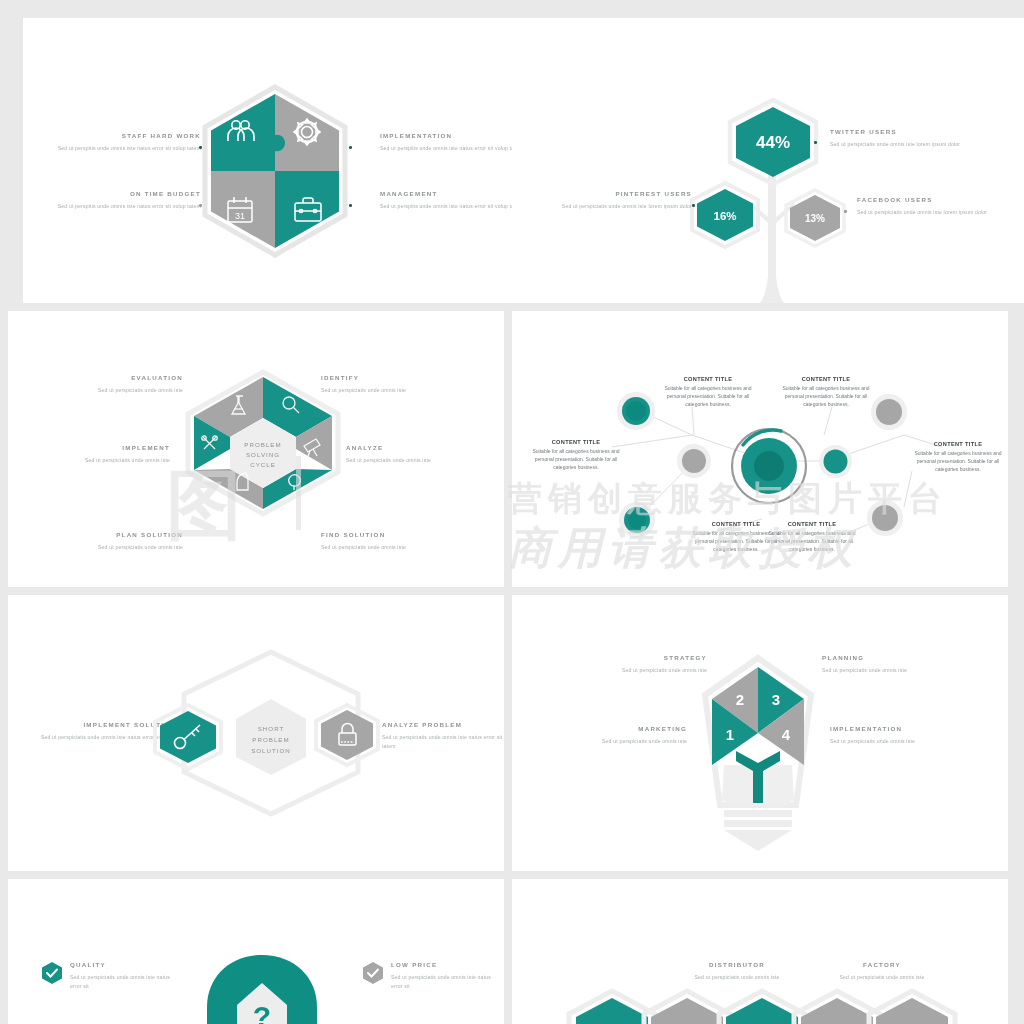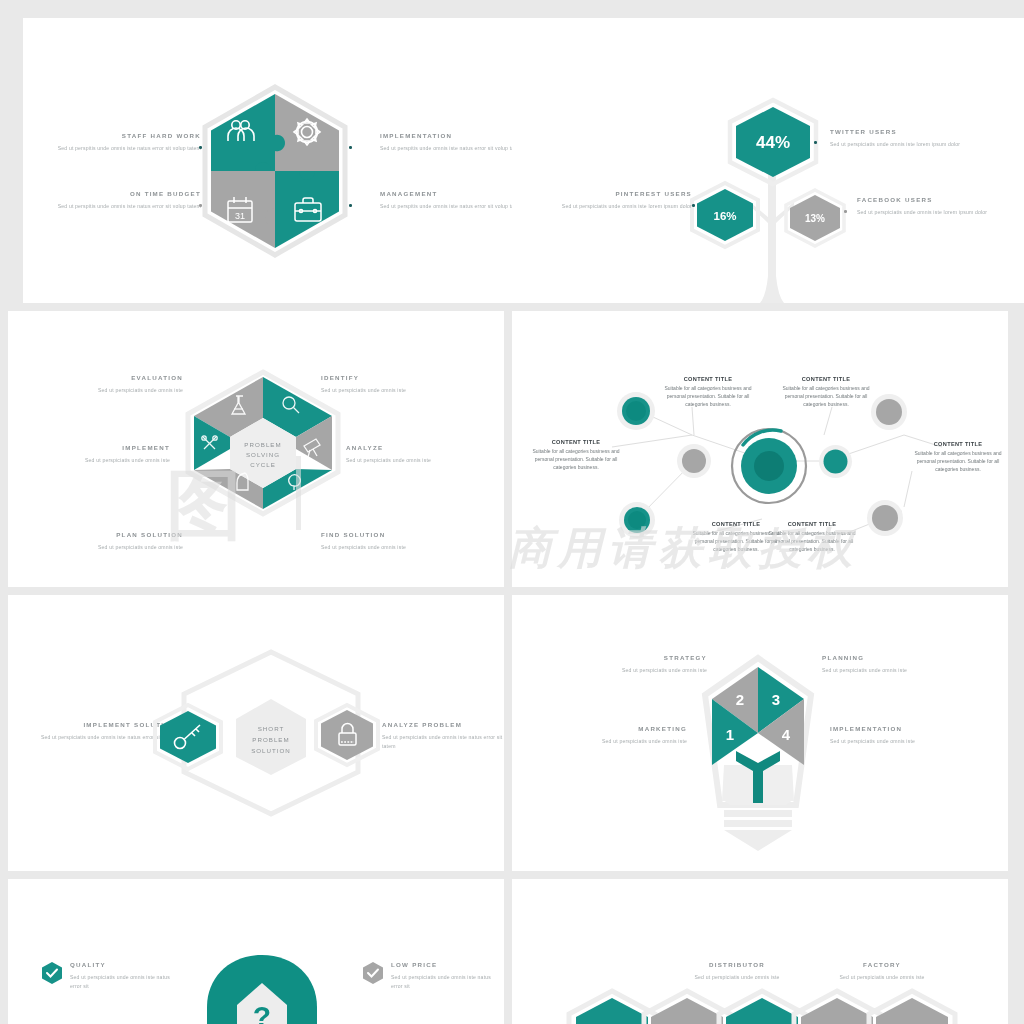--- a/index.html
+++ b/index.html
@@ -464,17 +464,18 @@
       <polygon points="45,2 88,25 88,72 2,72 2,25" fill="none" stroke="#ededed" stroke-width="5"></polygon>
       <polygon points="45,9 81,28 81,72 9,72 9,28" fill="#a6a6a6"></polygon>
     </g>
     <g transform="translate(300,0)">
       <polygon points="45,2 88,25 88,72 2,72 2,25" fill="none" stroke="#ededed" stroke-width="5"></polygon>
       <polygon points="45,9 81,28 81,72 9,72 9,28" fill="#a6a6a6"></polygon>
     </g>
   </svg>
 </div>
 
+<div class="wm wm-cn1">营销创意服务与图片平台</div>
 <div class="wm wm-cn2">商用请获取授权</div>
 <div class="wm-ch">图</div>
 <div class="wm-bar"></div>
 
 </div>
 
 </body></html>

